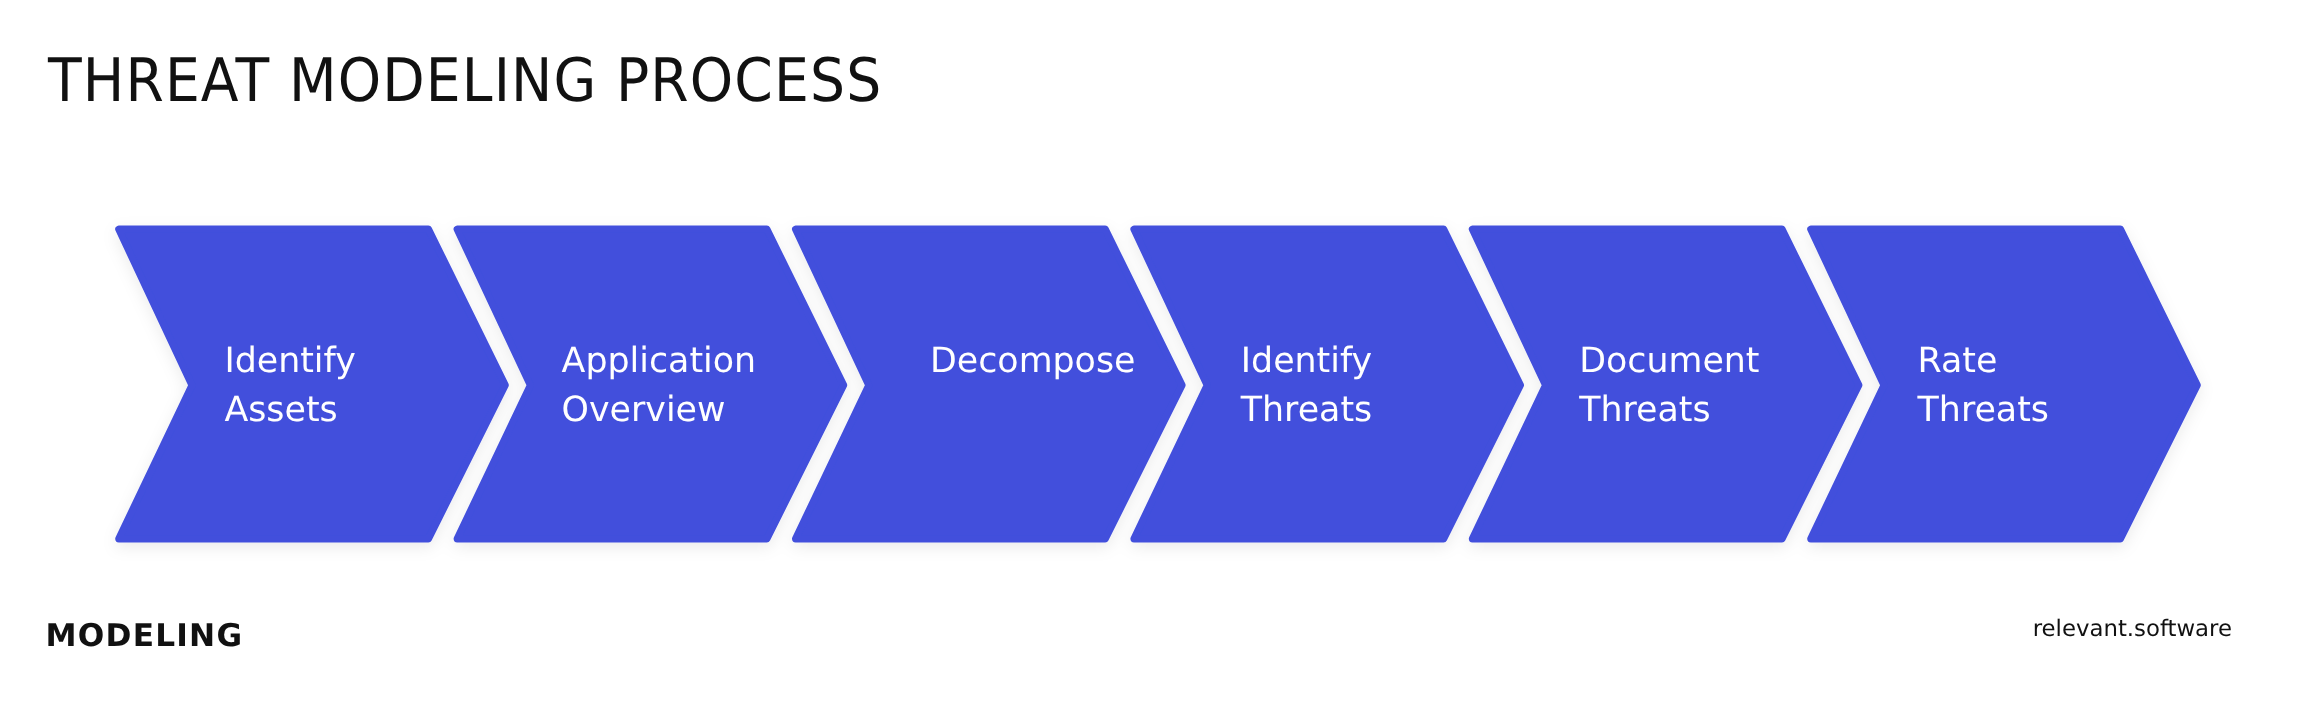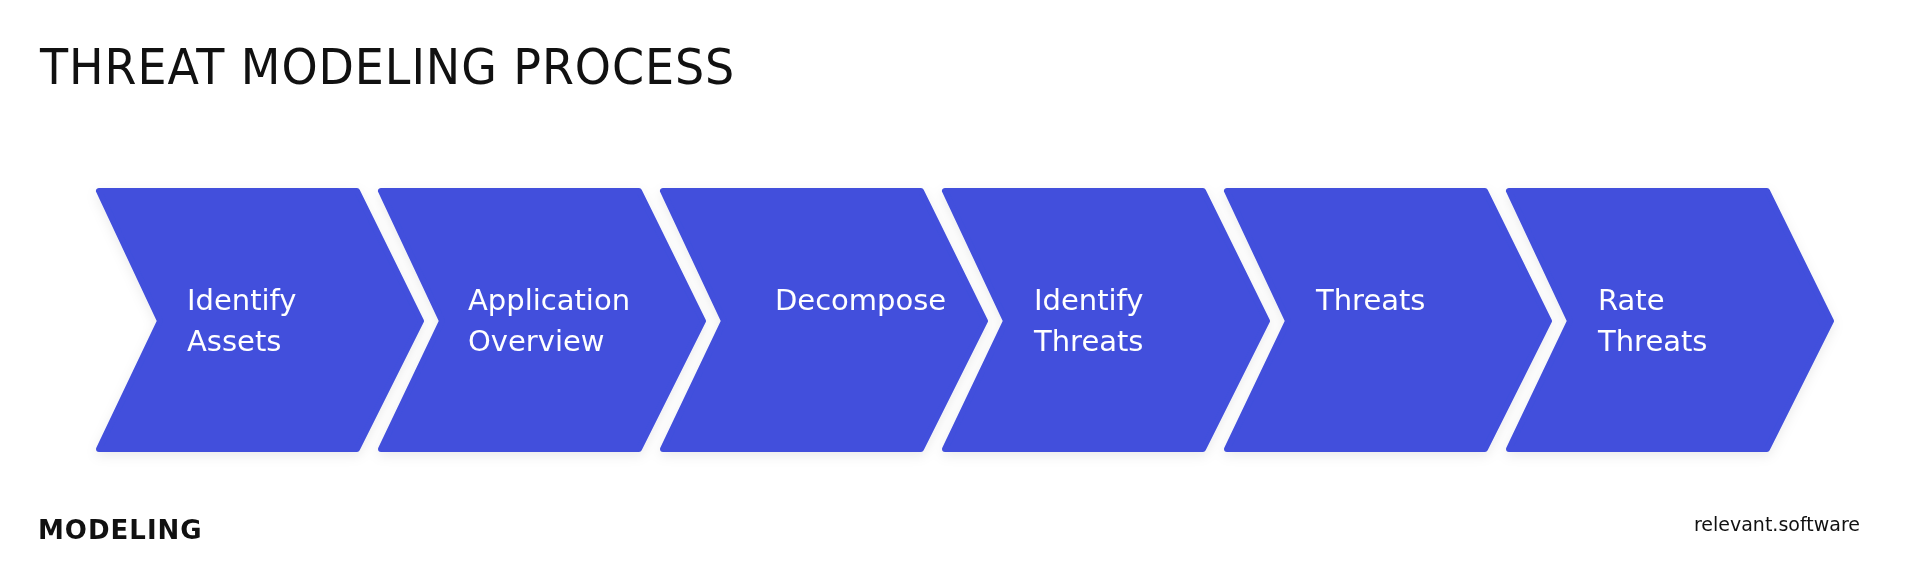--- a/index.html
+++ b/index.html
@@ -42,20 +42,21 @@
     <div>Overview</div>
   </div>
   <div class="step-label" style="left:750px; top:264px;margin-left:25px;">
     <div>Decompose</div>
   </div>
   <div class="step-label" style="left:1034px; top:264px;">
     <div>Identify</div>
     <div>Threats</div>
   </div>
   <div class="step-label" style="left:1316px; top:264px;">
+    <div>Document</div>
     <div>Threats</div>
   </div>
   <div class="step-label" style="left:1598px; top:264px;">
     <div>Rate</div>
     <div>Threats</div>
   </div>
 </div>
 
 <div class="brand">MODELING</div>
 <div class="site">relevant.software</div>

